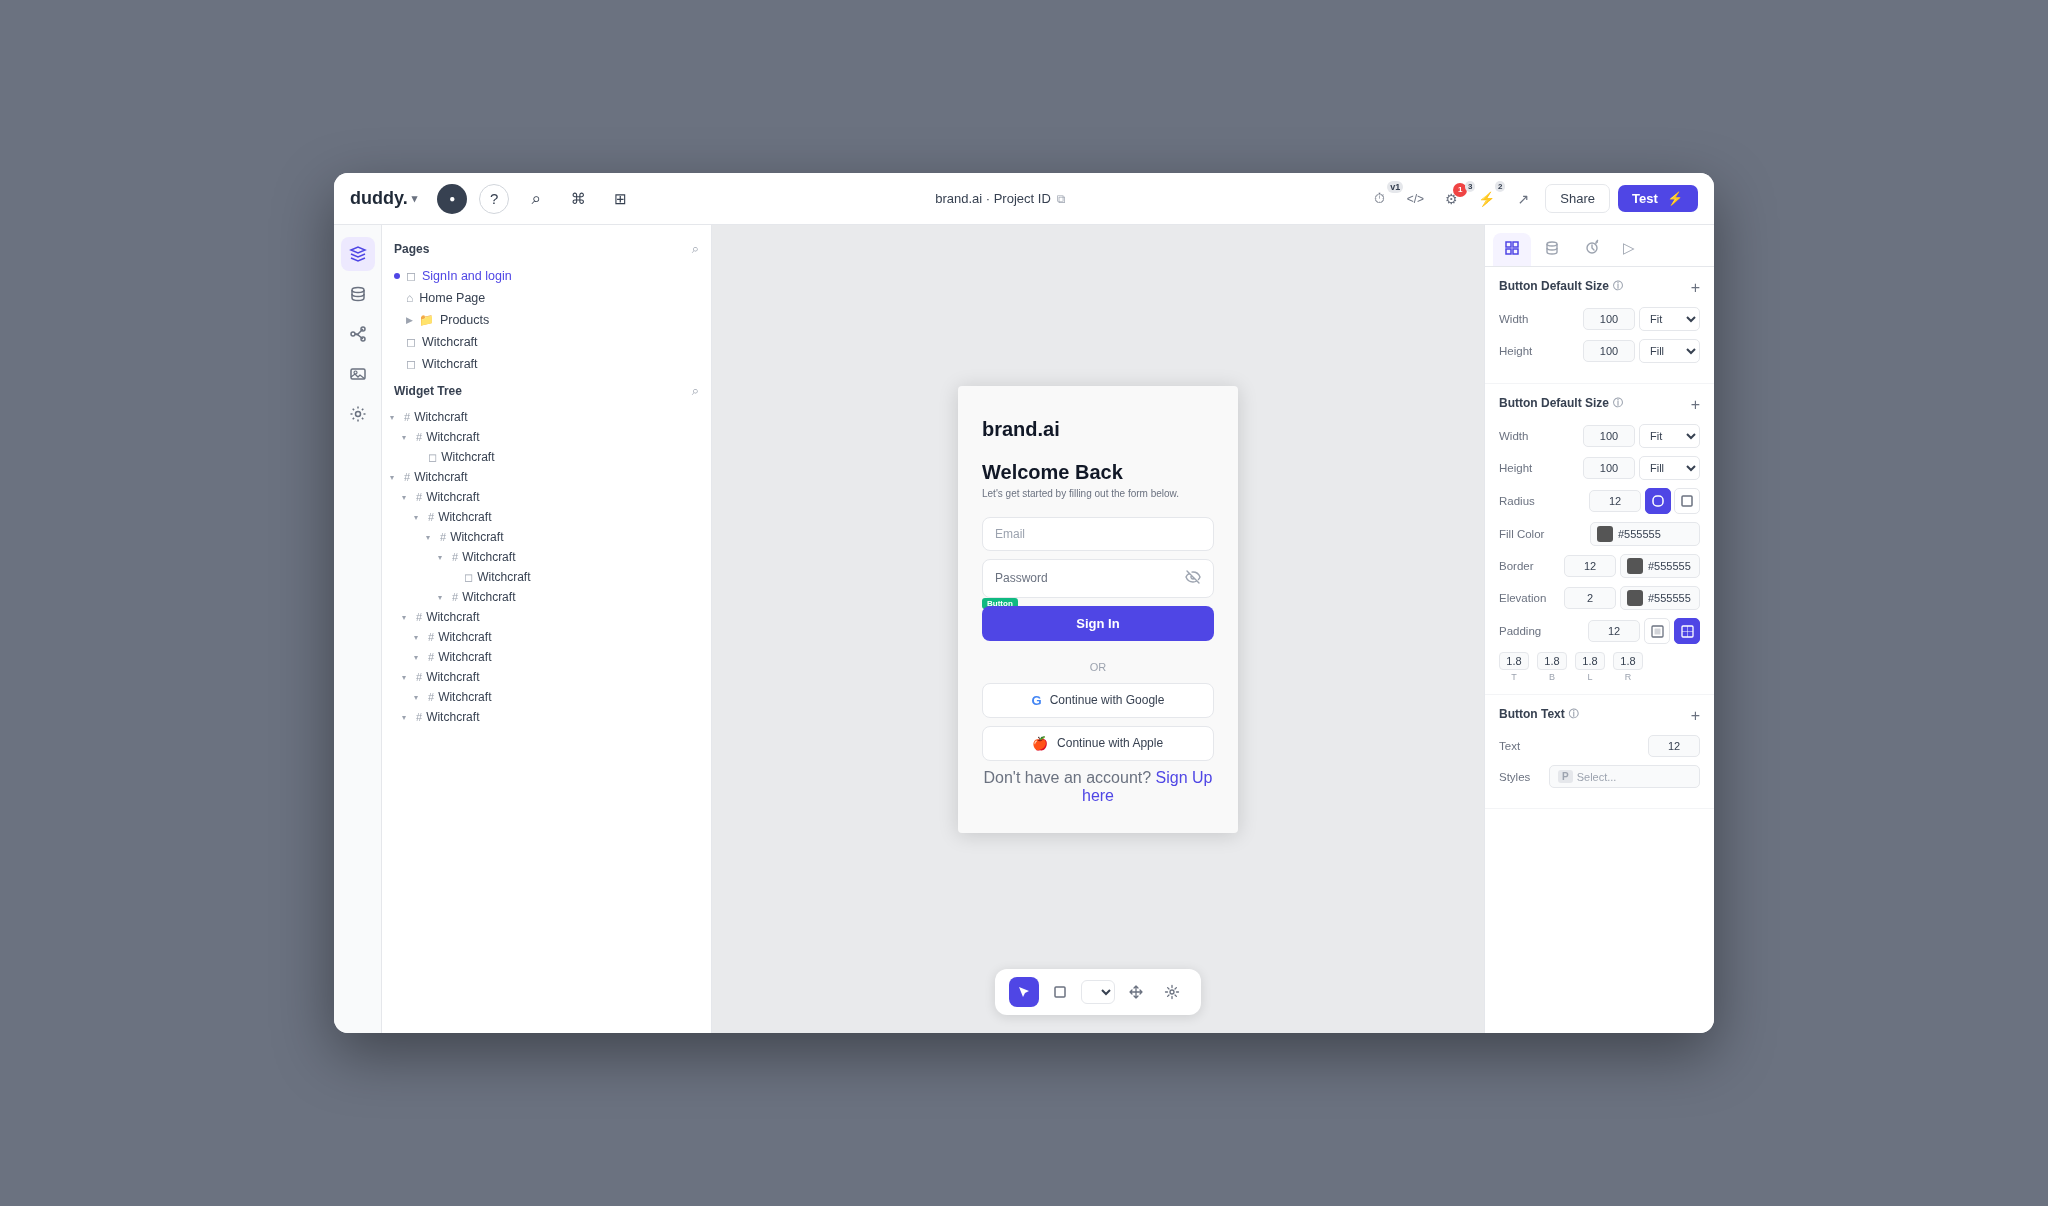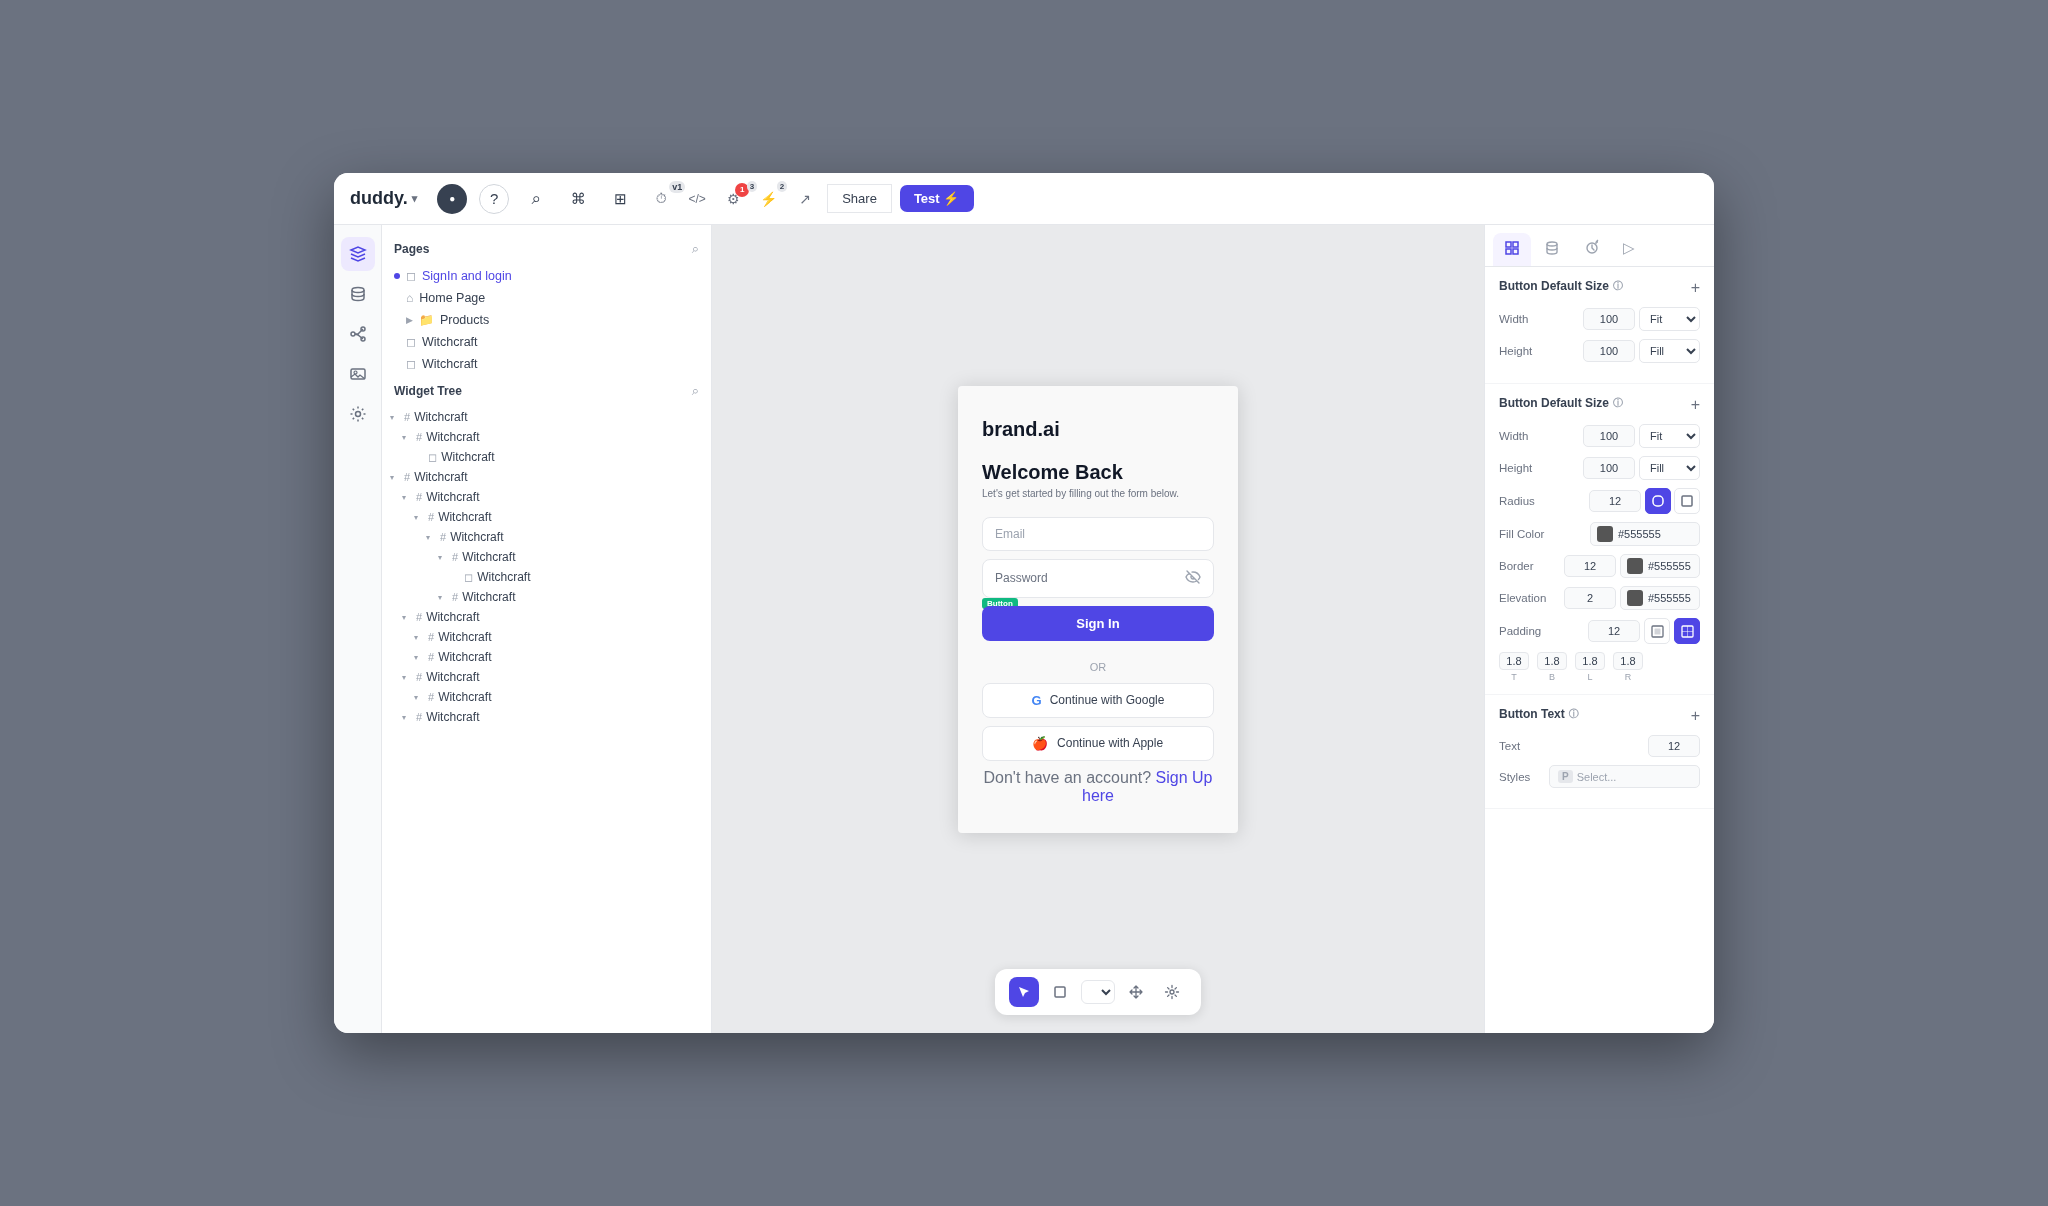--- a/index.html
+++ b/index.html
@@ -103,39 +103,39 @@
       background: #e5e7eb;
       color: #374151;
       font-size: 8px;
       padding: 1px 3px;
       border-radius: 8px;
       font-weight: 700;
     }
     .share-btn {
       padding: 6px 14px;
       border: 1px solid #e5e7eb;
-      border-radius: 0;
+      border-radius: 7px;
       background: #fff;
       font-size: 13px;
       font-weight: 500;
       color: #374151;
       cursor: pointer;
     }
     .test-btn {
       padding: 6px 14px;
       border: none;
       border-radius: 7px;
       background: #4f46e5;
       font-size: 13px;
       font-weight: 600;
       color: #fff;
       cursor: pointer;
       display: flex;
       align-items: center;
-      gap: 4px;
+      gap: 10px;
     }
     
     .main-layout {
       display: flex;
       flex: 1;
       overflow: hidden;
     }
     
     .icon-sidebar {
       width: 48px;
@@ -628,20 +628,24 @@
     <div class="logo">
       <span>duddy.</span>
       <span class="logo-chevron">▾</span>
     </div>
     <button class="top-icon-btn dark-circle" title="dark circle">●</button>
     <button class="top-icon-btn" style="border: 1.5px solid #d1d5db; border-radius:50%;">?</button>
     <button class="top-icon-btn" style="font-size:17px;">⌕</button>
     <button class="top-icon-btn" style="font-size:15px;">⌘</button>
     <button class="top-icon-btn" style="font-size:15px;">⊞</button>
 
+    <div class="top-center">
+      <span>brand.ai · Project ID</span>
+      <span class="copy-icon">⧉</span>
+    </div>
 
     <div class="top-right">
       <div class="top-right-icon">
         ⏱
         <span class="badge-num" style="right:-10px;top:-4px;font-size:9px;">v1</span>
       </div>
       <div class="top-right-icon" style="font-size:12px;">&lt;/&gt;</div>
       <div class="top-right-icon" style="position:relative;">
         ⚙
         <span class="badge">1</span>

